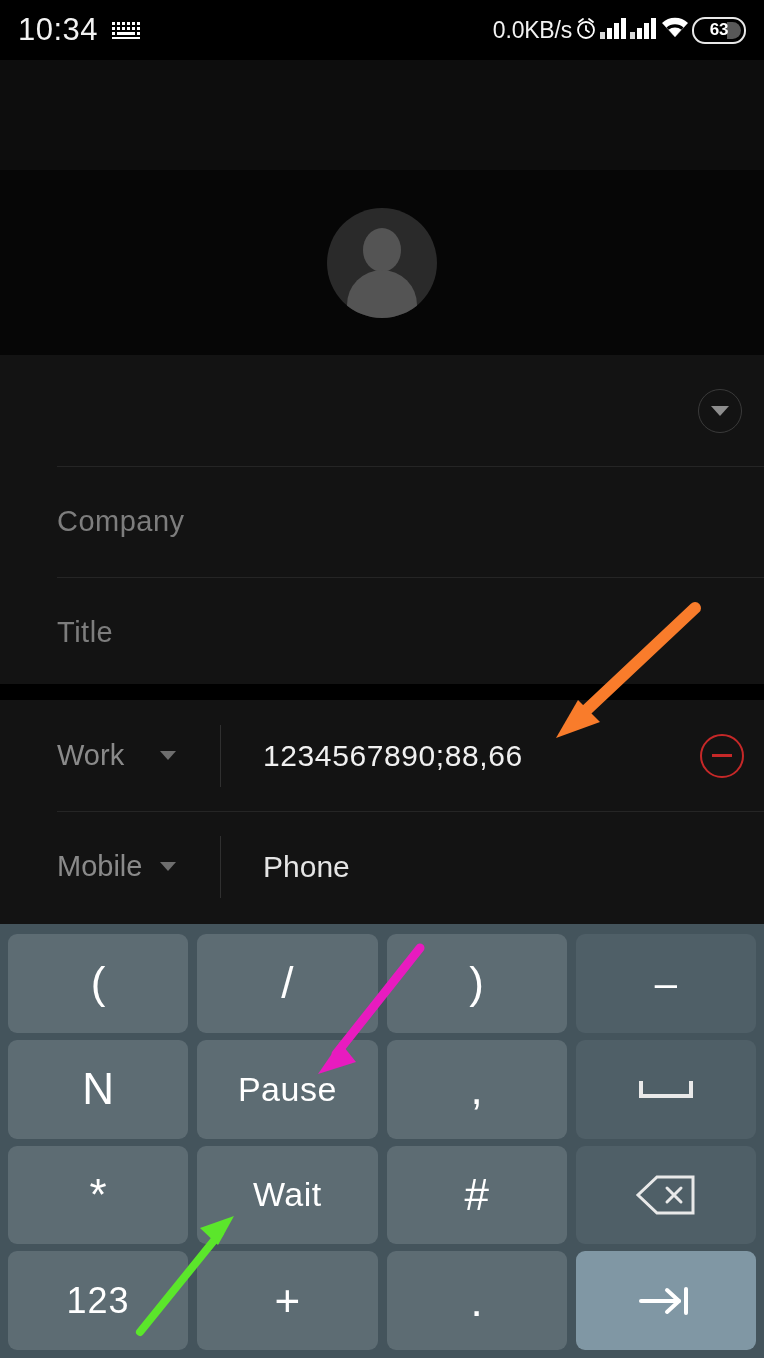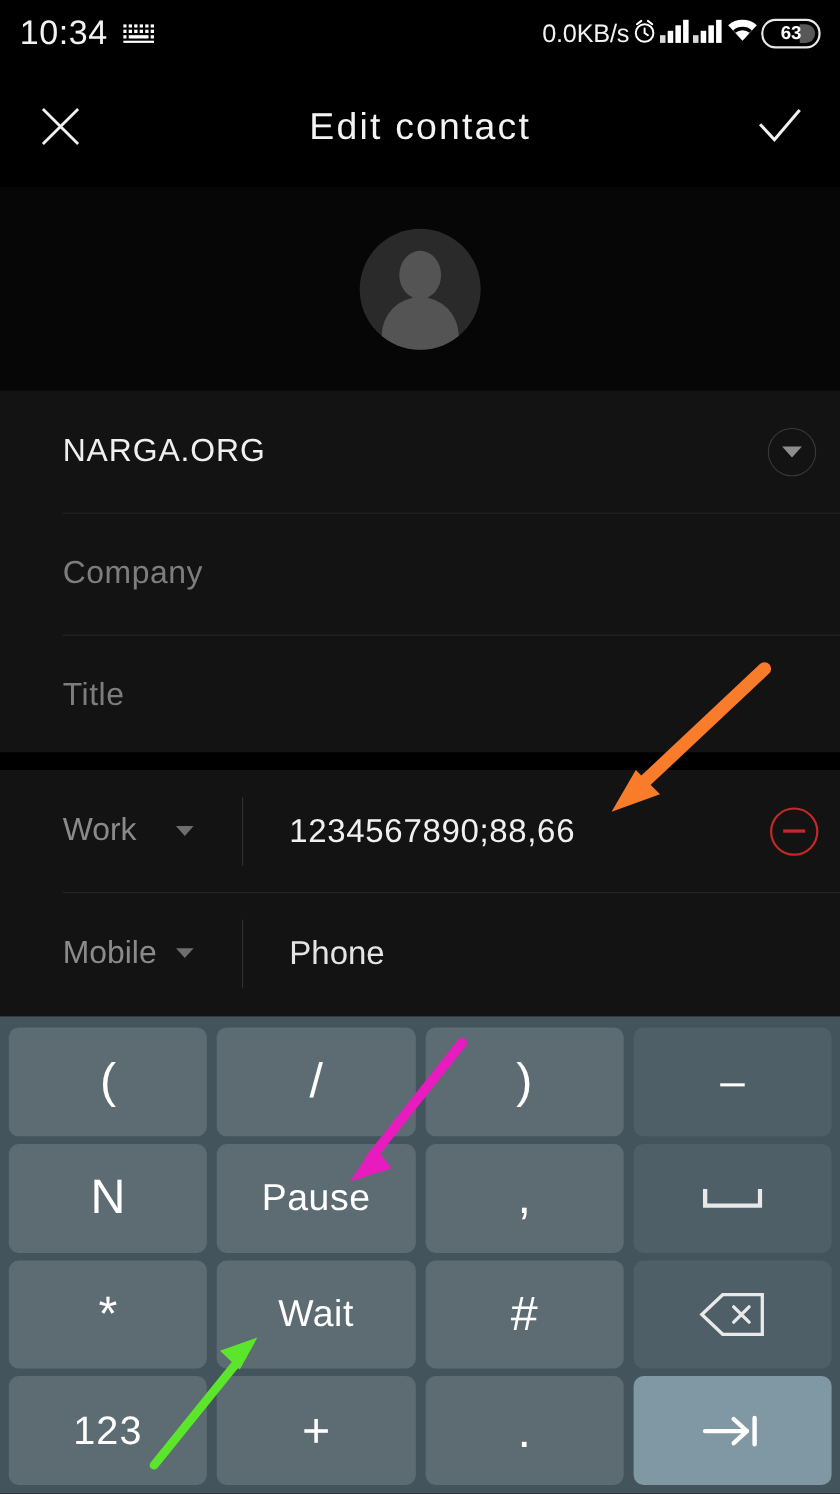--- a/index.html
+++ b/index.html
@@ -252,45 +252,31 @@
         <path d="M15 20 L2 6 A19 19 0 0 1 28 6 Z" fill="#ffffff"></path>
         <path d="M15 20 L6.5 10.5 A13 13 0 0 1 23.5 10.5 Z" fill="#000"></path>
         <path d="M15 20 L8.6 12.8 A10 10 0 0 1 21.4 12.8 Z" fill="#ffffff"></path>
       </svg>
       <div class="battery">
         <span>63</span>
       </div>
     </div>
   </div>
 
-  <div class="appbar">
-    <div class="appbar-btn">
-      <svg width="42" height="42" viewBox="0 0 42 42">
-        <path d="M5 5 L37 37 M37 5 L5 37" stroke="#f0f0f0" stroke-width="2.6" fill="none"></path>
-      </svg>
-    </div>
-    <div class="appbar-title">Edit contact</div>
-    <div class="appbar-btn">
-      <svg width="46" height="42" viewBox="0 0 46 42">
-        <path d="M5 19 L18 33 L41 6" stroke="#f0f0f0" stroke-width="2.8" fill="none"></path>
-      </svg>
-    </div>
-  </div>
 
   <div class="avatar-area">
     <div class="avatar">
       <div class="head"></div>
       <div class="body"></div>
     </div>
   </div>
 
   <div class="section sec-name">
 
     <div class="field">
-      <span class="field-value">NARGA.ORG</span>
       <div class="expand-btn">
         <span class="caret-down"></span>
       </div>
     </div>
 
     <div class="field">
       <span class="field-placeholder">Company</span>
     </div>
 
     <div class="field">

